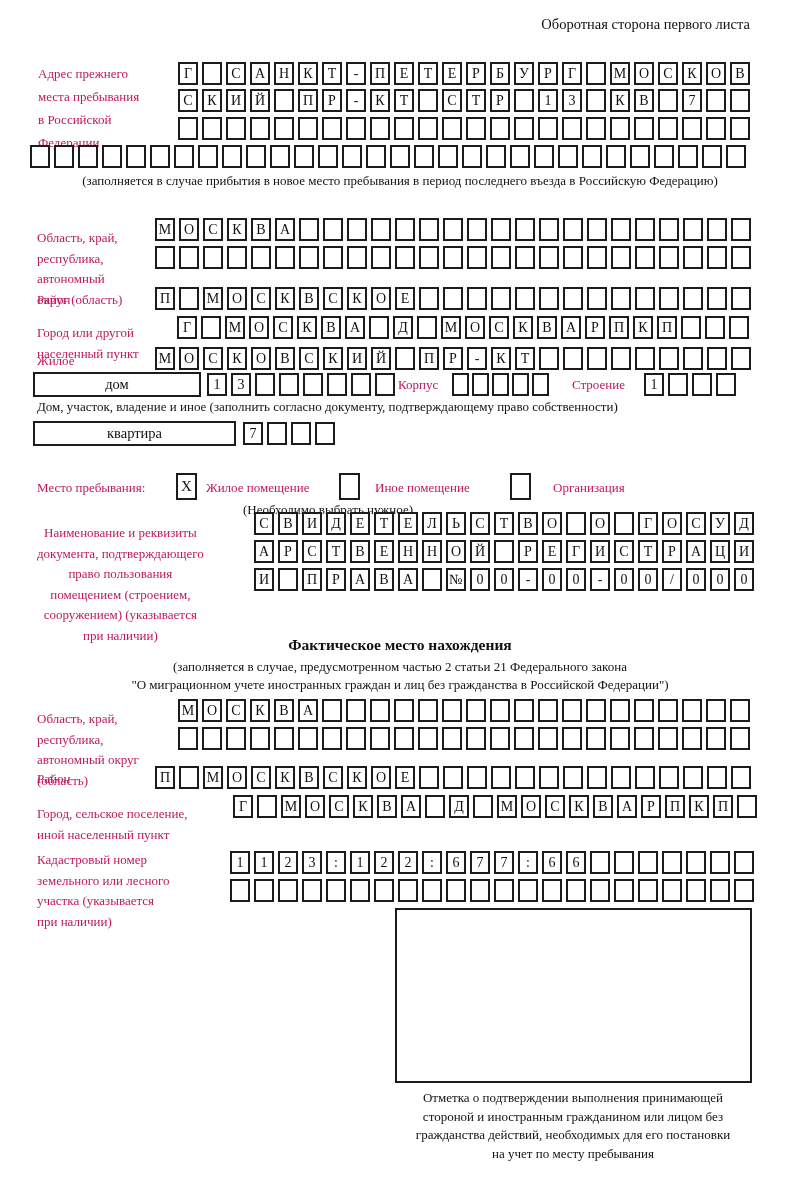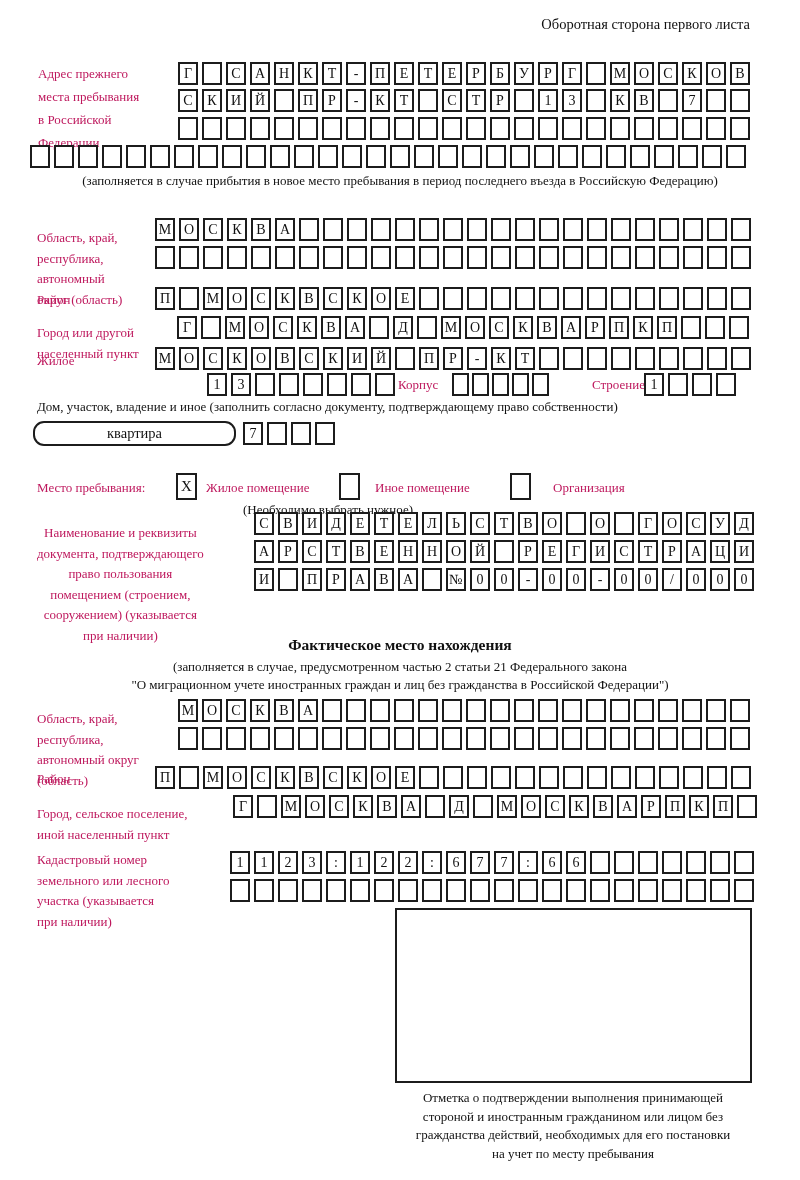--- a/index.html
+++ b/index.html
@@ -50,28 +50,29 @@
   <div class="lbl" style="left:37px;top:289px;">Район</div>
   <div class="boxrow" style="left:155px;top:287px;"><div class="cbox">П</div><div class="cbox"></div><div class="cbox">М</div><div class="cbox">О</div><div class="cbox">С</div><div class="cbox">К</div><div class="cbox">В</div><div class="cbox">С</div><div class="cbox">К</div><div class="cbox">О</div><div class="cbox">Е</div><div class="cbox"></div><div class="cbox"></div><div class="cbox"></div><div class="cbox"></div><div class="cbox"></div><div class="cbox"></div><div class="cbox"></div><div class="cbox"></div><div class="cbox"></div><div class="cbox"></div><div class="cbox"></div><div class="cbox"></div><div class="cbox"></div><div class="cbox"></div></div>
 
   <div class="lbl tight" style="left:37px;top:311px;">Город или другой
 населенный пункт</div>
   <div class="boxrow" style="left:177px;top:316px;"><div class="cbox">Г</div><div class="cbox"></div><div class="cbox">М</div><div class="cbox">О</div><div class="cbox">С</div><div class="cbox">К</div><div class="cbox">В</div><div class="cbox">А</div><div class="cbox"></div><div class="cbox">Д</div><div class="cbox"></div><div class="cbox">М</div><div class="cbox">О</div><div class="cbox">С</div><div class="cbox">К</div><div class="cbox">В</div><div class="cbox">А</div><div class="cbox">Р</div><div class="cbox">П</div><div class="cbox">К</div><div class="cbox">П</div><div class="cbox"></div><div class="cbox"></div><div class="cbox"></div></div>
 
   <div class="lbl" style="left:37px;top:350px;">Жилое</div>
   <div class="boxrow" style="left:155px;top:347px;"><div class="cbox">М</div><div class="cbox">О</div><div class="cbox">С</div><div class="cbox">К</div><div class="cbox">О</div><div class="cbox">В</div><div class="cbox">С</div><div class="cbox">К</div><div class="cbox">И</div><div class="cbox">Й</div><div class="cbox"></div><div class="cbox">П</div><div class="cbox">Р</div><div class="cbox">-</div><div class="cbox">К</div><div class="cbox">Т</div><div class="cbox"></div><div class="cbox"></div><div class="cbox"></div><div class="cbox"></div><div class="cbox"></div><div class="cbox"></div><div class="cbox"></div><div class="cbox"></div><div class="cbox"></div></div>
 
+  <div class="wrect" style="left:33px;top:372px;width:168px;">дом</div>
   <div class="boxrow" style="left:207px;top:373px;"><div class="cbox">1</div><div class="cbox">3</div><div class="cbox"></div><div class="cbox"></div><div class="cbox"></div><div class="cbox"></div><div class="cbox"></div><div class="cbox"></div></div>
   <div class="lbl" style="left:398px;top:374px;">Корпус</div>
   <div class="boxrow sm" style="left:452px;top:373px;"><div class="cbox"></div><div class="cbox"></div><div class="cbox"></div><div class="cbox"></div><div class="cbox"></div></div>
-  <div class="lbl" style="left:572px;top:374px;margin-left:20px;">Строение</div>
+  <div class="lbl" style="left:572px;top:374px;">Строение</div>
   <div class="boxrow" style="left:644px;top:373px;"><div class="cbox">1</div><div class="cbox"></div><div class="cbox"></div><div class="cbox"></div></div>
   <div class="cap" style="left:37px;top:399px;">Дом, участок, владение и иное (заполнить согласно документу, подтверждающему право собственности)</div>
 
-  <div class="wrect" style="left:33px;top:421px;width:203px;border-radius:11px;">квартира</div>
+  <div class="wrect" style="left:33px;top:421px;width:203px;">квартира</div>
   <div class="boxrow" style="left:243px;top:422px;"><div class="cbox">7</div><div class="cbox"></div><div class="cbox"></div><div class="cbox"></div></div>
 
   <div class="lbl" style="left:37px;top:477px;">Место пребывания:</div>
   <div class="chk" style="left:176px;top:473px;">X</div>
   <div class="lbl" style="left:206px;top:477px;">Жилое помещение</div>
   <div class="chk" style="left:339px;top:473px;"></div>
   <div class="lbl" style="left:375px;top:477px;">Иное помещение</div>
   <div class="chk" style="left:510px;top:473px;"></div>
   <div class="lbl" style="left:553px;top:477px;">Организация</div>
   <div class="cap" style="left:243px;top:502px;">(Необходимо выбрать нужное)</div>

